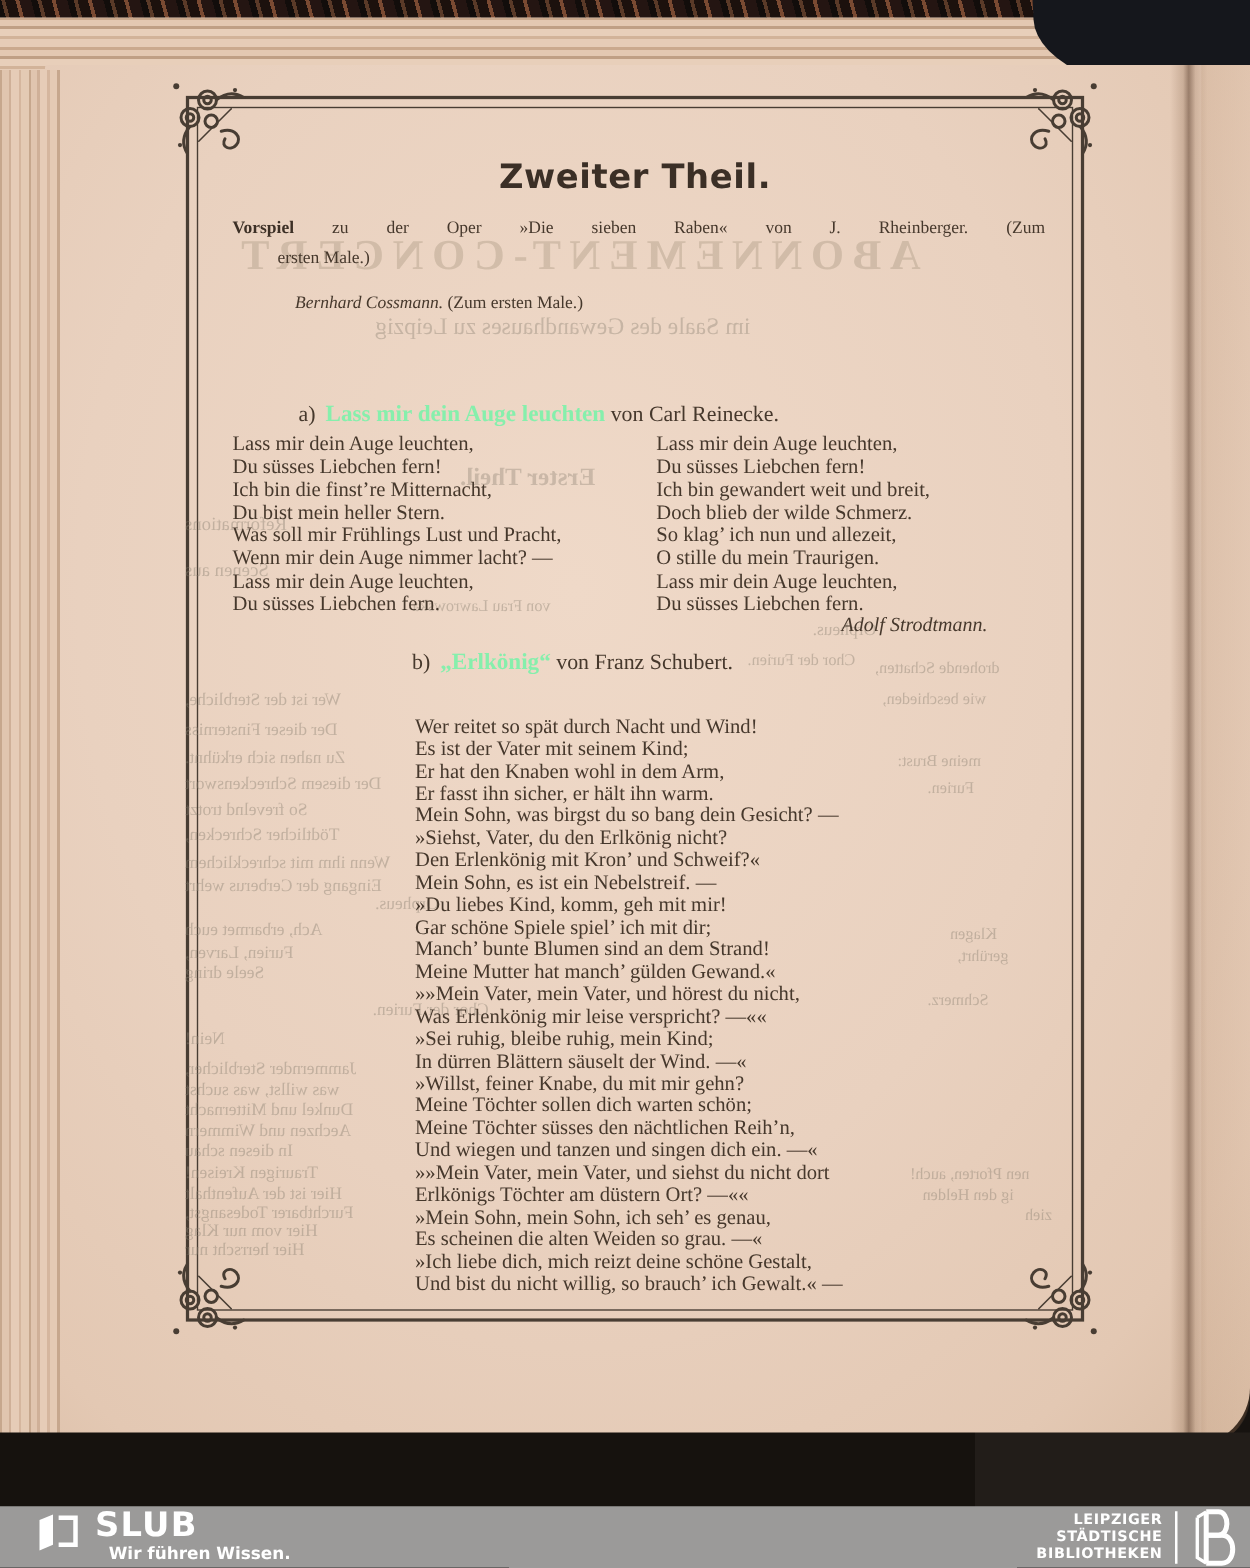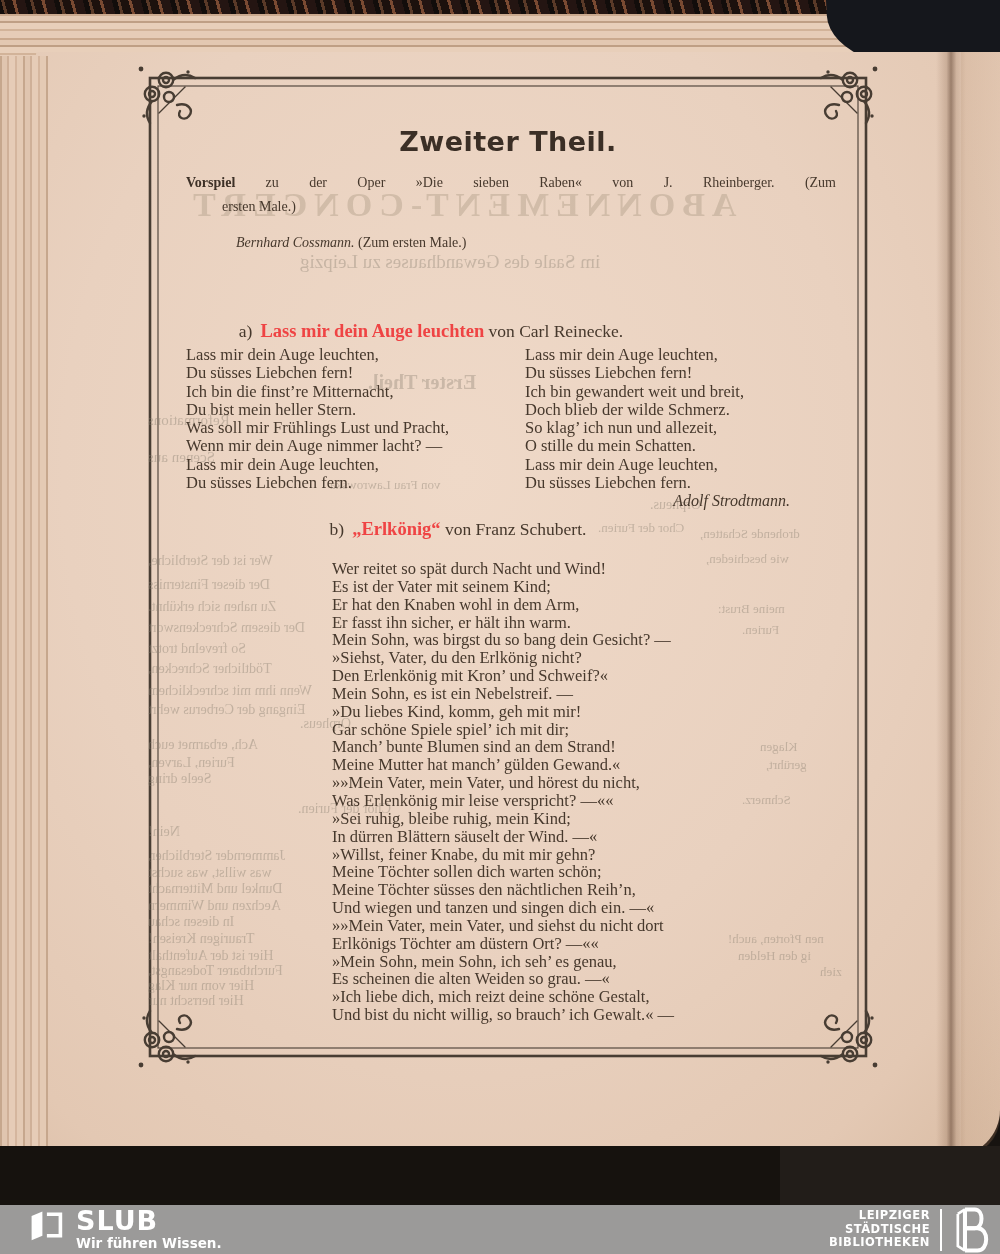--- a/index.html
+++ b/index.html
@@ -33,41 +33,41 @@
   .ink{color:#46382c;}
   .scan-title{position:absolute;left:150px;top:126px;width:716px;text-align:center;
     font-family:"DejaVu Sans","Liberation Sans",sans-serif;font-weight:700;font-size:27px;
     letter-spacing:.5px;color:#3b2f26;}
   .prog{position:absolute;left:186px;width:650px;font-size:14px;line-height:24px;}
   .jline{text-align:justify;text-align-last:justify;}
   .prog b{font-weight:700;color:#3d3026;}
   .ind1{padding-left:36px;}
   .ind2{padding-left:50px;}
   .h-song{position:absolute;font-size:17.5px;}
-  .h-song b{font-size:18.5px;color:#ef4444;}
+  .h-song b{font-size:18.5px;color:#86efac;}
   .h-prefix{margin-right:8px;}
   .col{position:absolute;top:346px;font-size:16.5px;line-height:18.3px;white-space:nowrap;}
   .attrib{position:absolute;left:590px;top:492px;width:200px;text-align:right;font-style:italic;font-size:16px;}
-  .erl{position:absolute;left:332px;top:560px;font-size:16.5px;line-height:17.85px;white-space:nowrap;}
+  .erl{position:absolute;left:332px;top:572px;font-size:16.5px;line-height:17.85px;white-space:nowrap;}
   .pl{white-space:nowrap;}
 
   
   .bl{position:absolute;transform:scaleX(-1);color:#8b8172;opacity:.42;filter:blur(.5px);
       white-space:nowrap;font-size:14px;}
   .bl-big{font-size:34px;font-weight:700;letter-spacing:7px;opacity:.3;color:#97876f;}
   .bl-med{font-size:19px;opacity:.38;}
   .bl-bold{font-size:20px;font-weight:700;opacity:.36;}
 
   
   .brandbar{position:absolute;left:0;top:1205px;width:100%;height:49px;background:#9b9a99;
     font-family:"DejaVu Sans","Liberation Sans",sans-serif;color:#fff;
     display:flex;align-items:center;justify-content:space-between;}
   .slub{display:flex;align-items:flex-start;gap:12px;padding-left:28px;}
   .slub-name{font-size:27px;font-weight:700;line-height:26px;letter-spacing:1px;}
-  .slub-tag{font-size:13.5px;font-weight:700;margin-top:1px;}
+  .slub-tag{font-size:13.5px;font-weight:700;margin-top:1px;margin-left:11px;}
   .lsb{display:flex;align-items:center;gap:10px;padding-right:6px;}
   .lsb-lines{text-align:right;font-weight:700;font-size:11.5px;line-height:13.5px;letter-spacing:.5px;}
   .lsb-div{width:2px;height:42px;background:#fff;}
 </style>
 </head>
 <body>
 
 <div class="stage">
 
   <div class="marble"></div>
@@ -175,21 +175,21 @@
     <div class="pl">Lass mir dein Auge leuchten,</div>
     <div class="pl">Du süsses Liebchen fern.</div>
   </div>
 
   <div class="col ink" style="left:525px;">
     <div class="pl">Lass mir dein Auge leuchten,</div>
     <div class="pl">Du süsses Liebchen fern!</div>
     <div class="pl">Ich bin gewandert weit und breit,</div>
     <div class="pl">Doch blieb der wilde Schmerz.</div>
     <div class="pl">So klag’ ich nun und allezeit,</div>
-    <div class="pl">O stille du mein Schatten.</div>
+    <div class="pl">O stille du mein Traurigen.</div>
     <div class="pl">Lass mir dein Auge leuchten,</div>
     <div class="pl">Du süsses Liebchen fern.</div>
   </div>
 
   <div class="attrib ink">Adolf Strodtmann.</div>
 
   <div class="h-song ink" style="left:150px;top:519px;width:616px;text-align:center;">
     <span class="h-prefix">b)</span><b>„Erlkönig“</b> <span>von Franz Schubert.</span>
   </div>
 

